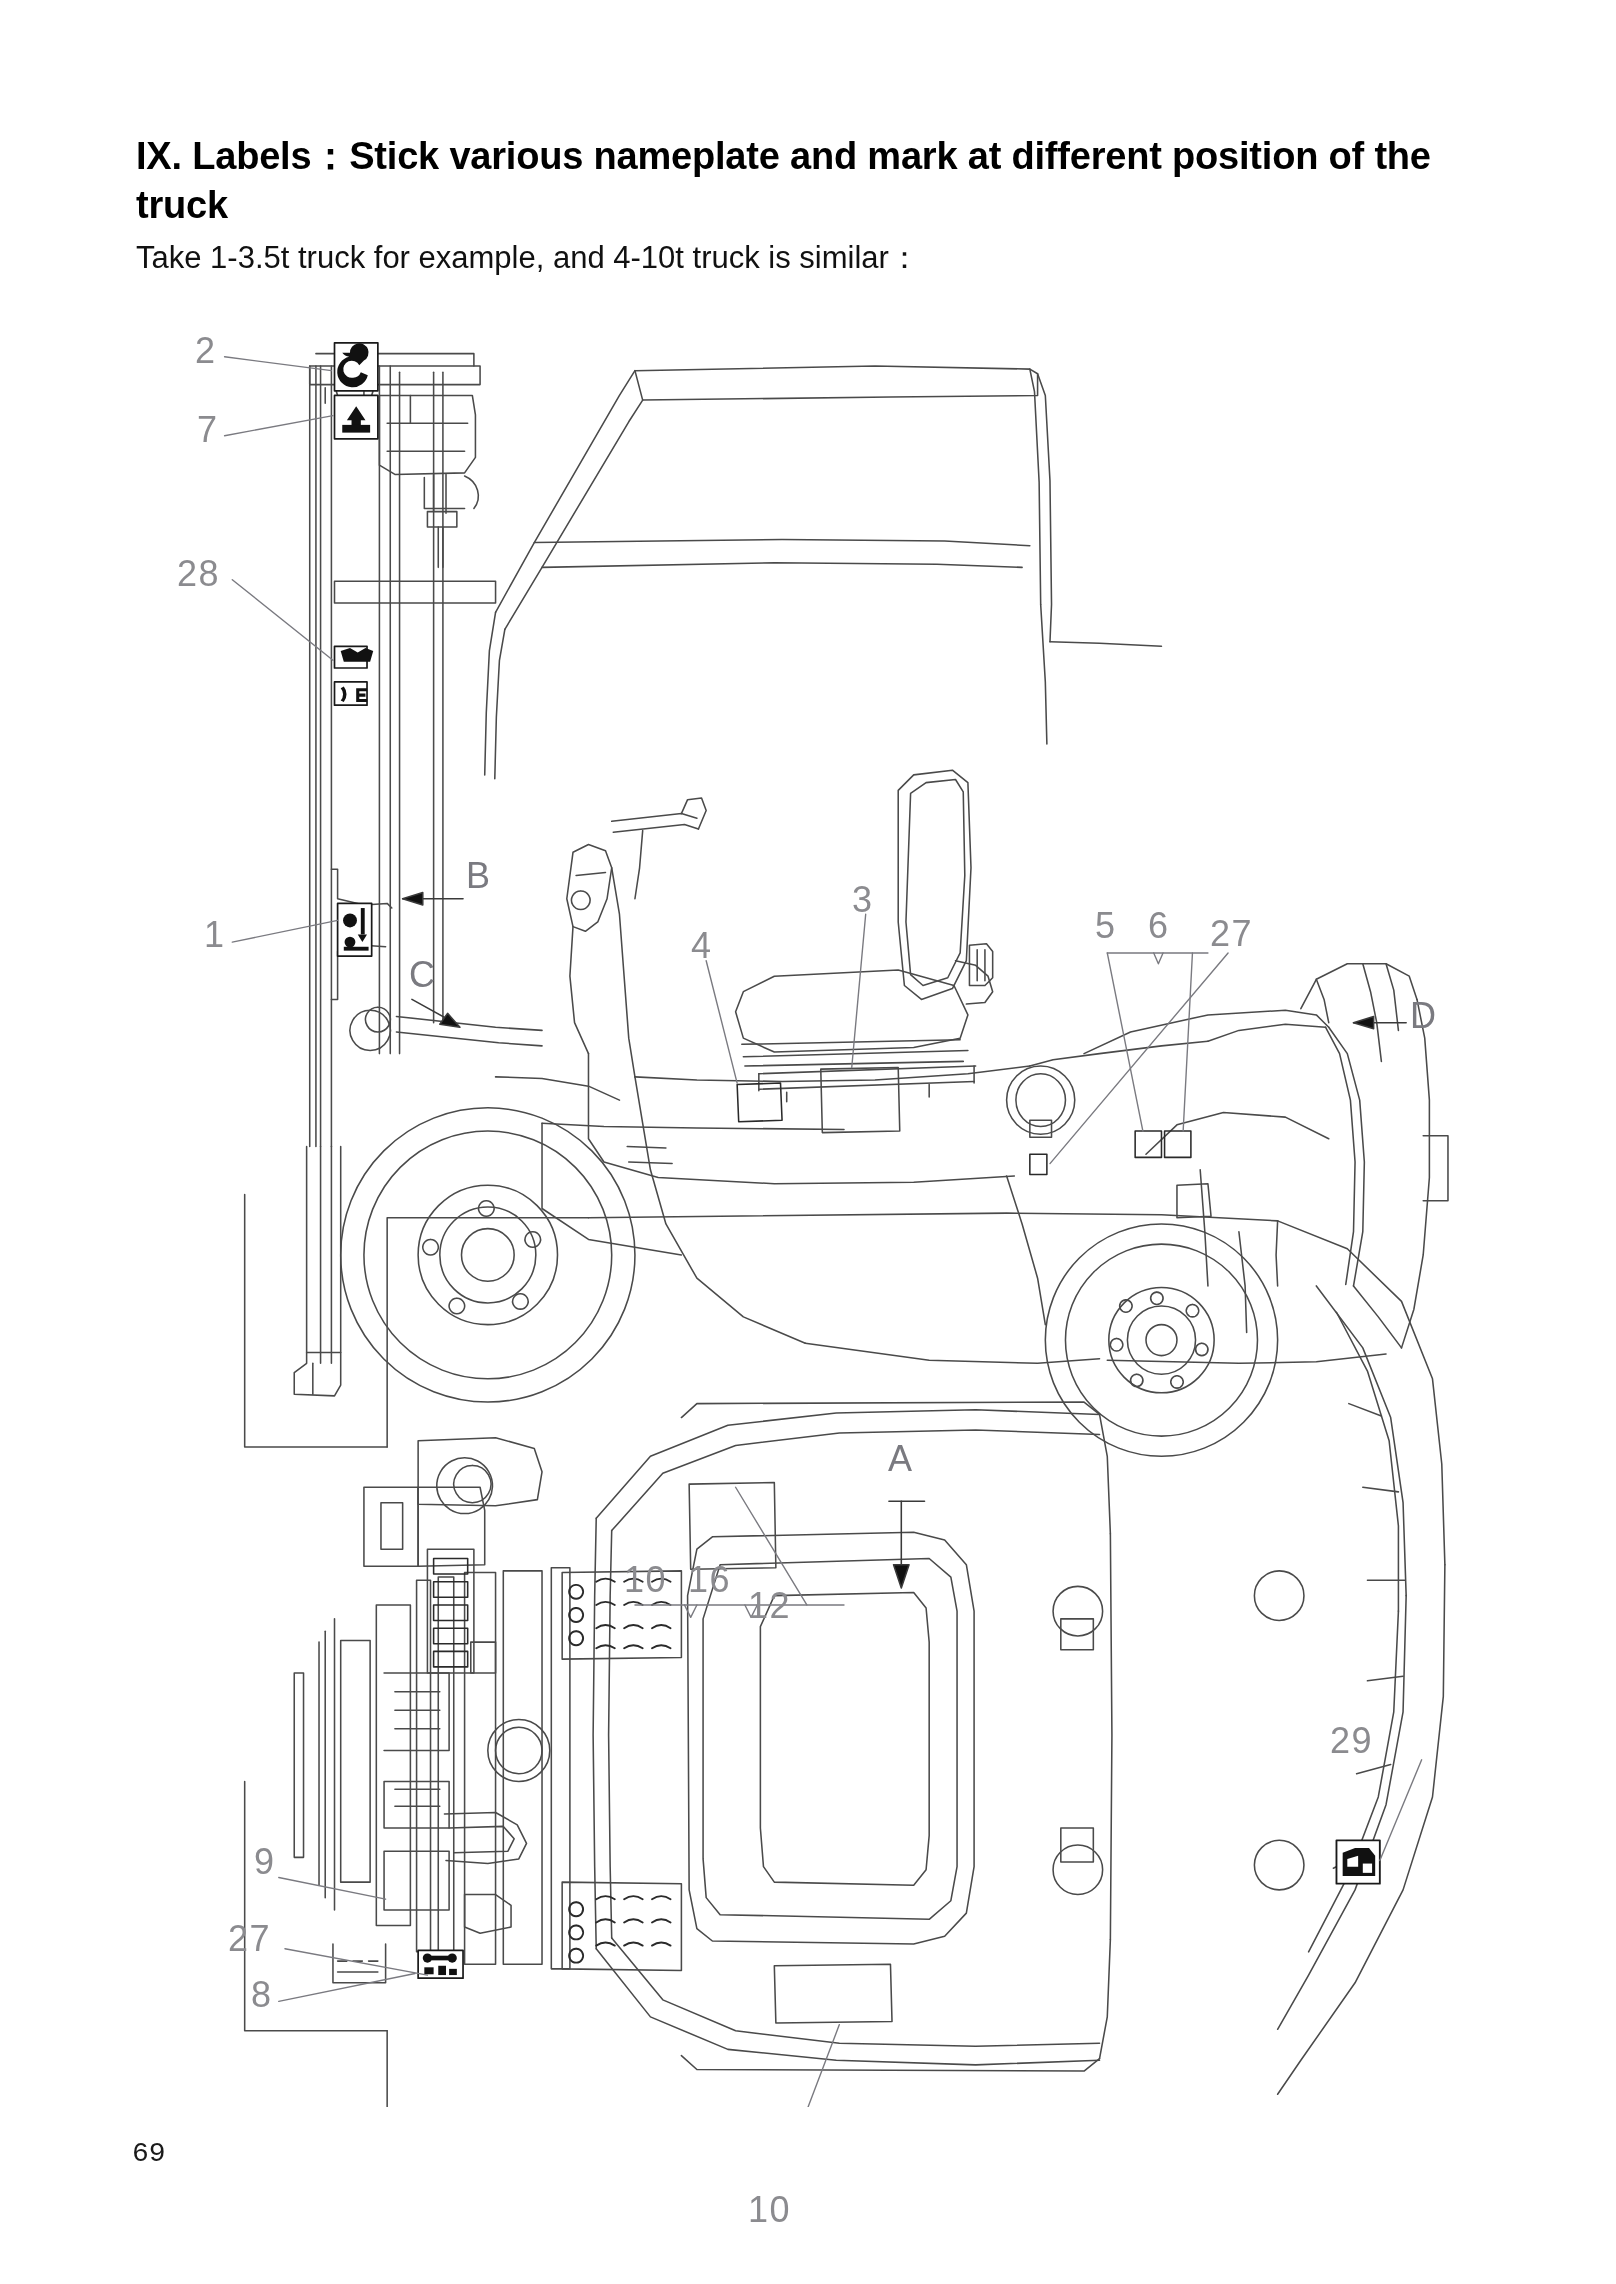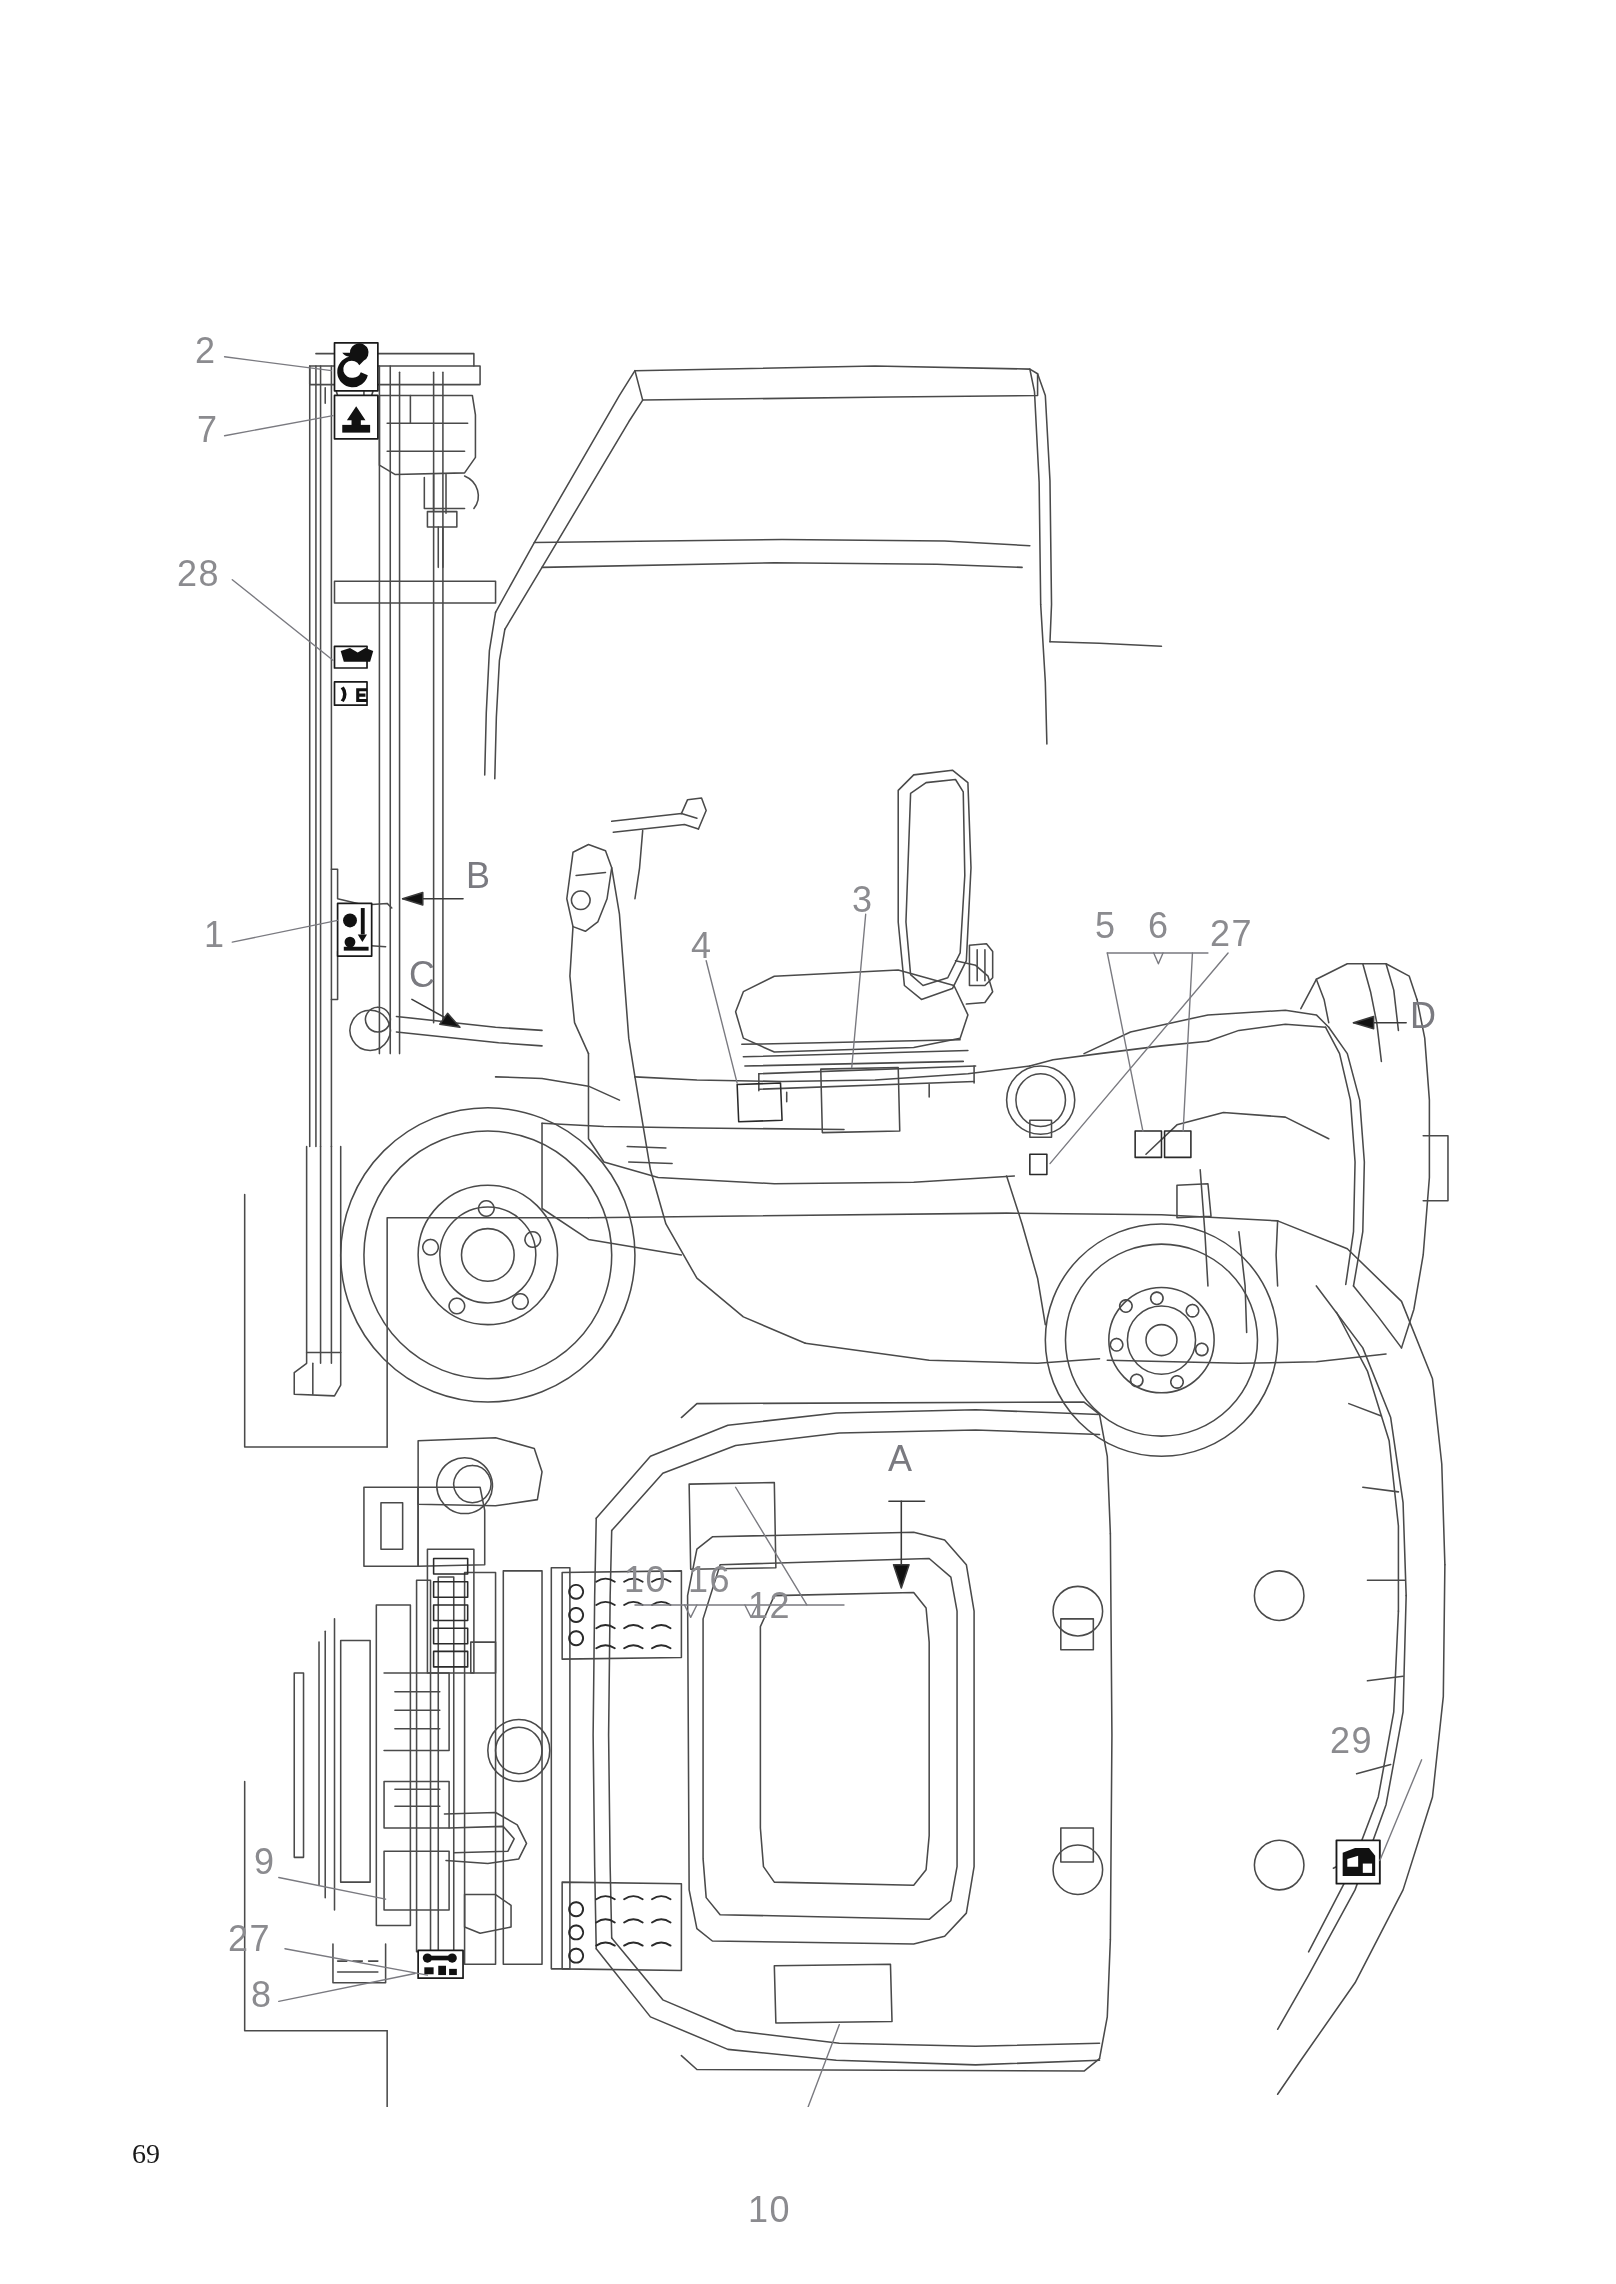--- a/index.html
+++ b/index.html
@@ -42,21 +42,21 @@
     margin: 7.7px 0 0 0;
     color: #111;
     font-family: "Liberation Sans", sans-serif;
   }
 
   
   #page-number {
     position: absolute;
     left: 132px;
     top: 2138px;
-    font-family: Liberation Serif, serif;
+    font-family: Liberation Mono, monospace;
     font-size: 28px;
     color: #1a1a1a;
     text-align: center;
   }
 
   
   #drawing-area {
     position: absolute;
     left: 0;
     top: 279px;
@@ -88,20 +88,24 @@
     line-height: 1;
     white-space: nowrap;
     user-select: none;
   }
 </style>
 </head>
 <body>
 
 <div id="page">
 
+  <div id="heading-block">
+    <h1 id="doc-title">IX. Labels：Stick various nameplate and mark at different position of the truck</h1>
+    <p id="doc-subtitle">Take 1-3.5t truck for example, and 4-10t truck is similar：</p>
+  </div>
 
   <div id="drawing-area">
     <svg viewBox="0 0 2087 2360" xmlns="http://www.w3.org/2000/svg">
       <g fill="none" stroke="#4a4a4a" stroke-width="2.0" stroke-linecap="round" stroke-linejoin="round">
 
         <g>
 
           <path d="M820,118 L1130,112 L1330,116 L1340,122 L1340,150 L1150,152 L830,156 Z"></path>
           <path d="M820,118 L800,150 L690,340 L640,430"></path>
           <path d="M830,156 L812,184 L700,372 L652,452"></path>

